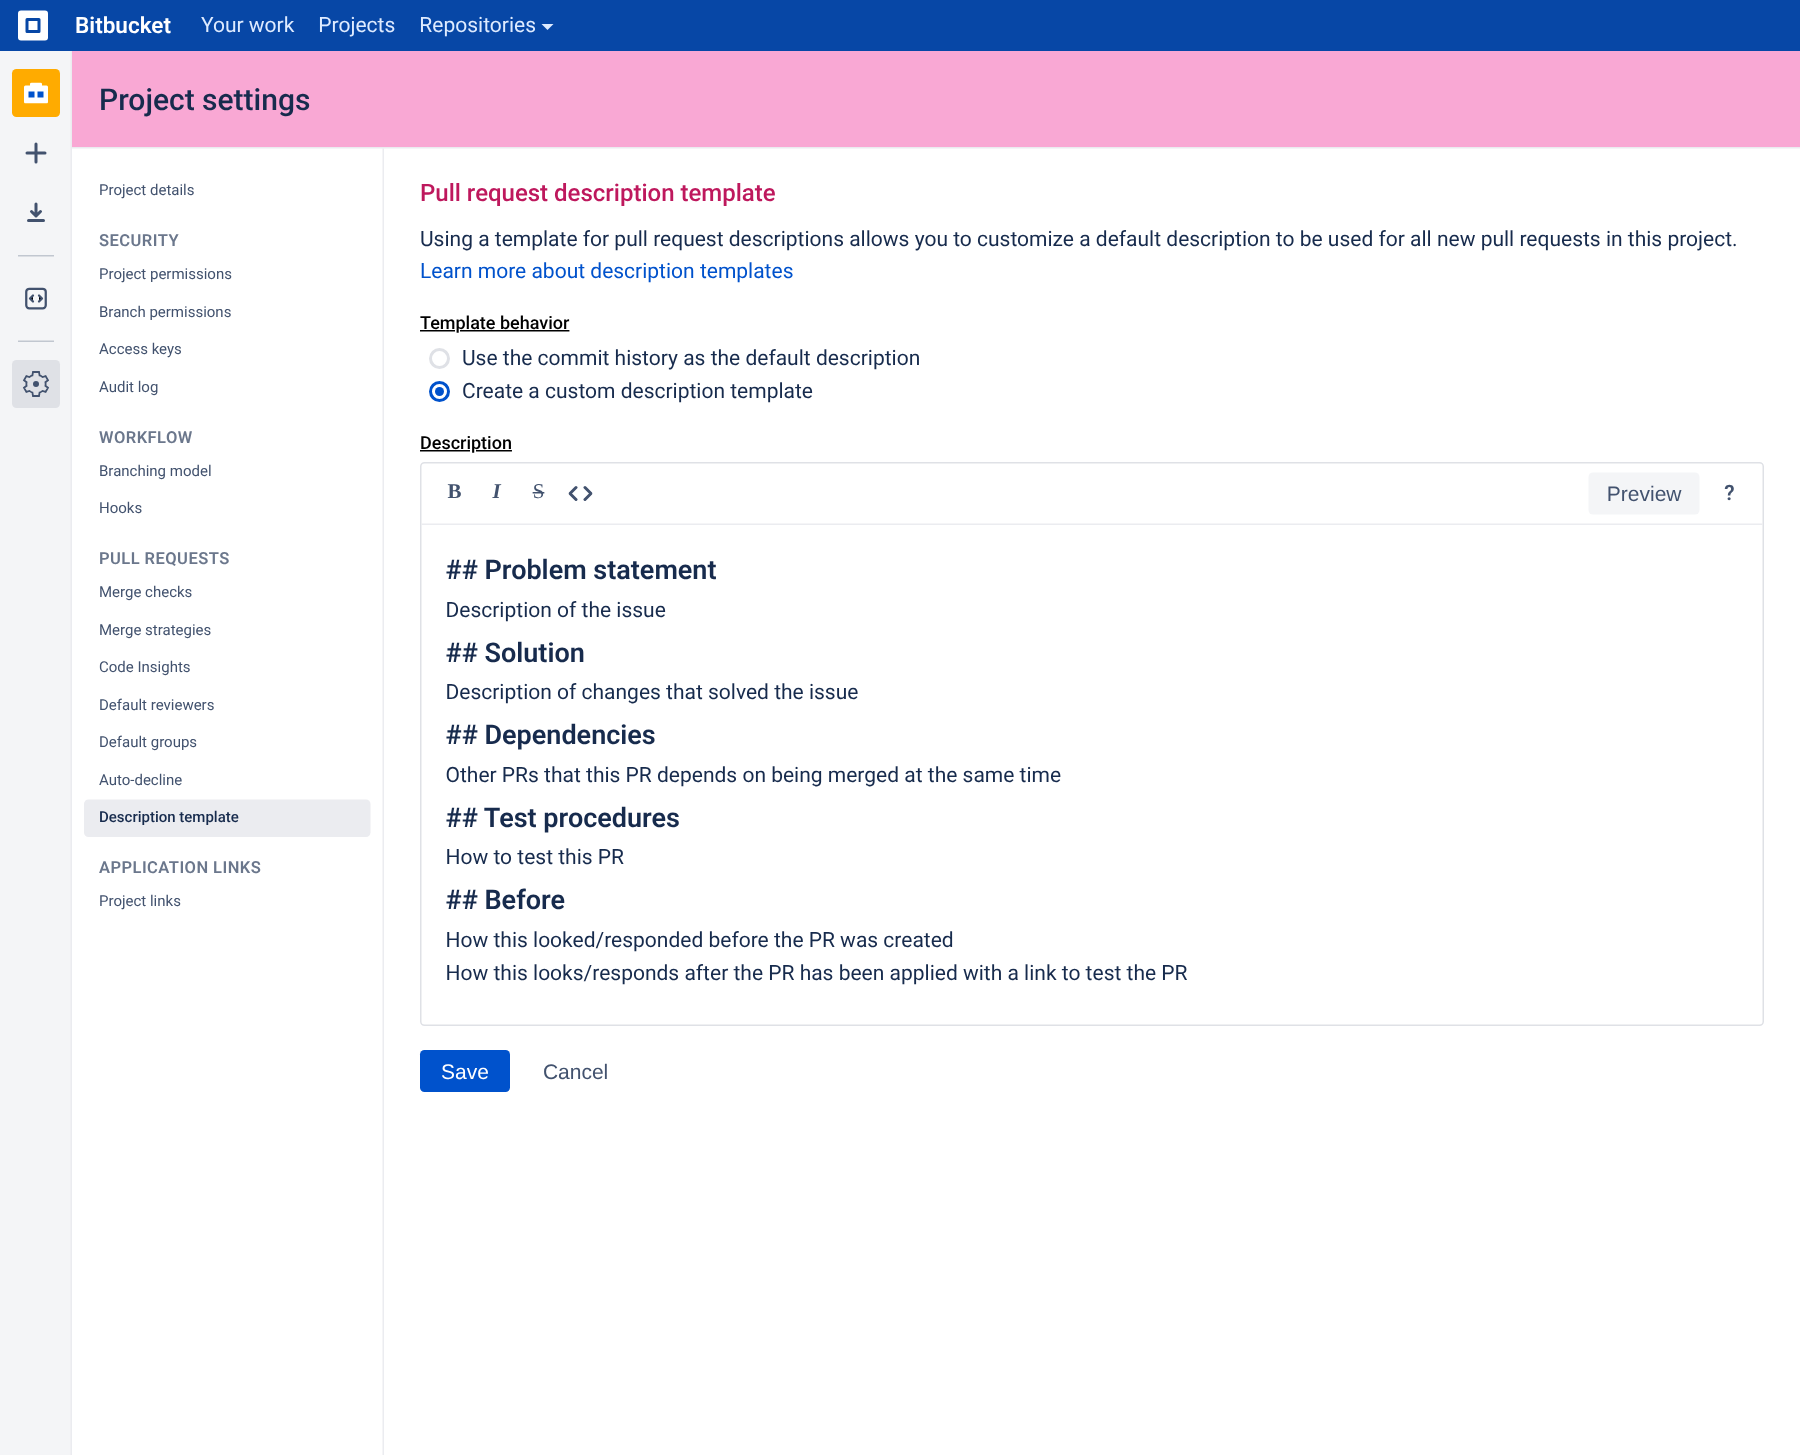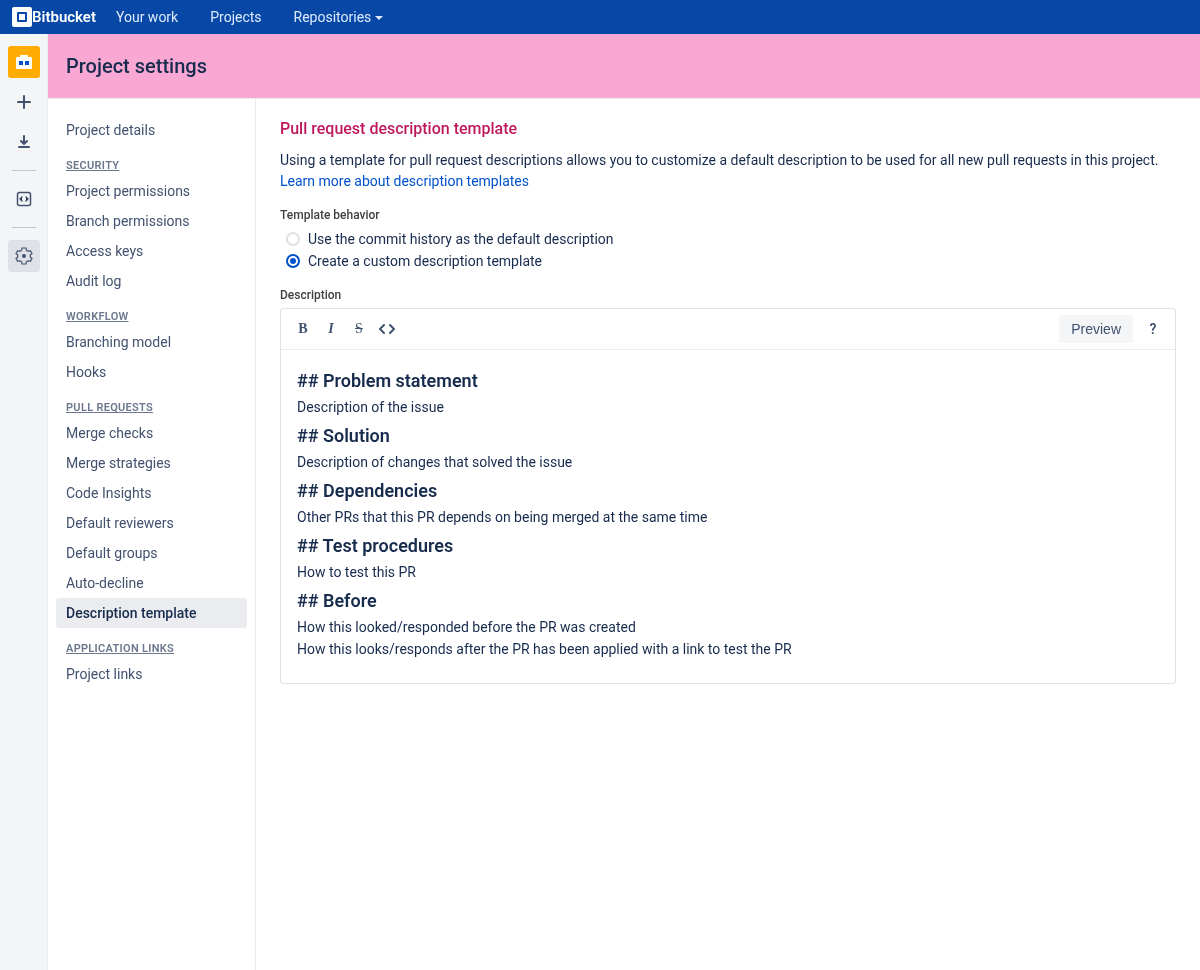--- a/index.html
+++ b/index.html
@@ -1,42 +1,42 @@
 <!DOCTYPE html>
 <html><head>
 <meta charset="utf-8">
 <style>
 * { box-sizing: border-box; margin: 0; padding: 0; }
 body { font-family: -apple-system, BlinkMacSystemFont, 'Segoe UI', Roboto, sans-serif; font-size: 14px; color: #172B4D; background: #fff; }
 .topbar { background: #0747A6; height: 34px; display: flex; align-items: center; padding: 0 8px; }
-.logo { display: flex; align-items: center; color: #fff; font-weight: 600; font-size: 15px; gap: 0; margin-right: 20px; margin-left: 4px; }
+.logo { display: flex; align-items: center; color: #fff; font-weight: 600; font-size: 15px; gap: 18px; margin-right: 20px; margin-left: 4px; }
 .logo-box { width: 20px; height: 20px; background: #fff; border-radius: 2px; display: flex; align-items: center; justify-content: center; }
 .logo-inner { width: 10px; height: 10px; border: 2px solid #0747A6; border-radius: 1px; }
-.nav { display: flex; gap: 32px; }
+.nav { display: flex; gap: 16px; }
 .nav-item { color: #DEEBFF; font-size: 14px; cursor: pointer; display: flex; align-items: center; gap: 4px; }
 .chevron-down { width: 0; height: 0; border-left: 4px solid transparent; border-right: 4px solid transparent; border-top: 4px solid #DEEBFF; margin-top: 2px; }
 .main-layout { display: flex; height: calc(100vh - 34px); }
 .rail { width: 48px; background: #F4F5F7; border-right: 1px solid #EBECF0; display: flex; flex-direction: column; align-items: center; padding-top: 12px; gap: 8px; }
 .rail-icon { width: 32px; height: 32px; border-radius: 3px; display: flex; align-items: center; justify-content: center; cursor: pointer; }
 .rail-icon.project { background: #FFAB00; }
 .rail-icon.active { background: #DFE1E6; }
 .rail-divider { width: 24px; height: 1px; background: #C1C7D0; margin: 4px 0; }
 .content-area { flex: 1; display: flex; flex-direction: column; background: #F4F5F7; }
 .page-header { padding: 20px 18px 20px; background: #f9a8d4; }
 .page-title { font-size: 20px; font-weight: 500; color: #172B4D; }
 .page-body { flex: 1; display: flex; background: #fff; border-top: 1px solid #EBECF0; }
 .sidebar { width: 208px; padding: 16px 8px; border-right: 1px solid #EBECF0; }
-.sidebar-item { padding: 7px 10px; font-size: 14px; color: #42526E; cursor: pointer; border-radius: 3px; margin-bottom: 0; }
+.sidebar-item { padding: 7px 10px; font-size: 10px; color: #42526E; cursor: pointer; border-radius: 3px; margin-bottom: 0; }
 .sidebar-item.active { background: #EBECF0; color: #172B4D; font-weight: 500; }
-.sidebar-header { font-size: 11px; font-weight: 600; color: #6B778C; letter-spacing: 0.3px; padding: 14px 10px 4px; text-transform: uppercase; text-decoration: underline; }
+.sidebar-header { font-size: 11px; font-weight: 600; color: #6B778C; letter-spacing: 0.3px; padding: 14px 10px 4px; text-transform: uppercase; }
 .main-content { flex: 1; padding: 20px 24px; }
 .section-title { font-size: 16px; font-weight: 500; color: #be185d; margin-bottom: 12px; }
 .description-text { font-size: 14px; color: #172B4D; line-height: 1.5; margin-bottom: 16px; }
 .link { color: #0052CC; cursor: pointer; }
-.field-label { font-size: 12px; color: #404040; margin-bottom: 6px; font-weight: 500; }
+.field-label { font-size: 12px; color: #000000; margin-bottom: 6px; font-weight: 500; text-decoration: underline; }
 .radio-group { margin-bottom: 16px; }
 .radio-option { display: flex; align-items: center; gap: 8px; padding: 3px 0; cursor: pointer; }
 .radio { width: 14px; height: 14px; border-radius: 50%; border: 2px solid #DFE1E6; display: flex; align-items: center; justify-content: center; flex-shrink: 0; margin-left: 6px; }
 .radio.selected { border-color: #0052CC; }
 .radio.selected::after { content: ''; width: 6px; height: 6px; border-radius: 50%; background: #0052CC; }
 .editor-box { border: 1px solid #DFE1E6; border-radius: 3px; background: #fff; }
 .editor-toolbar { display: flex; align-items: center; padding: 6px 8px; border-bottom: 1px solid #EBECF0; }
 .toolbar-btn { width: 28px; height: 28px; display: flex; align-items: center; justify-content: center; cursor: pointer; border-radius: 3px; color: #42526E; font-weight: 700; font-size: 14px; }
 .toolbar-spacer { flex: 1; }
 .preview-btn { background: #F4F5F7; border: none; padding: 6px 12px; border-radius: 3px; font-size: 14px; color: #42526E; cursor: pointer; }
@@ -178,16 +178,20 @@
             <h2>## Dependencies</h2>
             <p>Other PRs that this PR depends on being merged at the same time</p>
             <h2>## Test procedures</h2>
             <p>How to test this PR</p>
             <h2>## Before</h2>
             <p>How this looked/responded before the PR was created</p>
             <p>How this looks/responds after the PR has been applied with a link to test the PR</p>
           </div>
         </div>
 
+        <div class="button-row">
+          <button class="btn btn-primary">Save</button>
+          <button class="btn btn-secondary">Cancel</button>
+        </div>
       </div>
     </div>
   </div>
 </div>
 
 </body></html>

